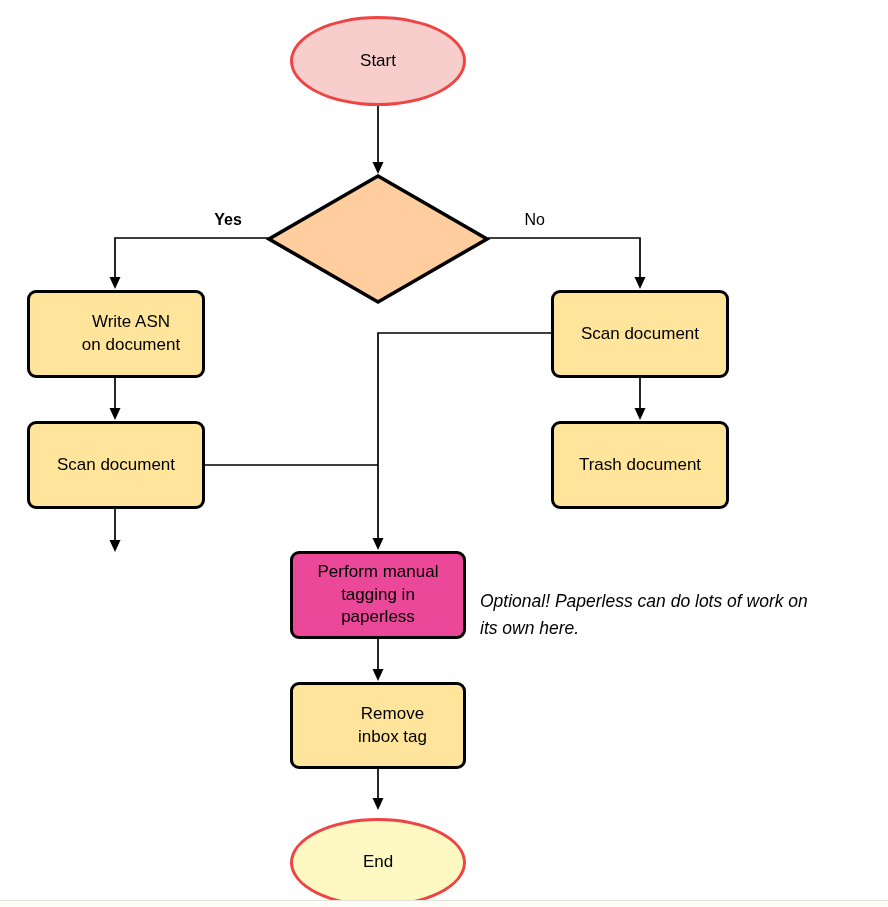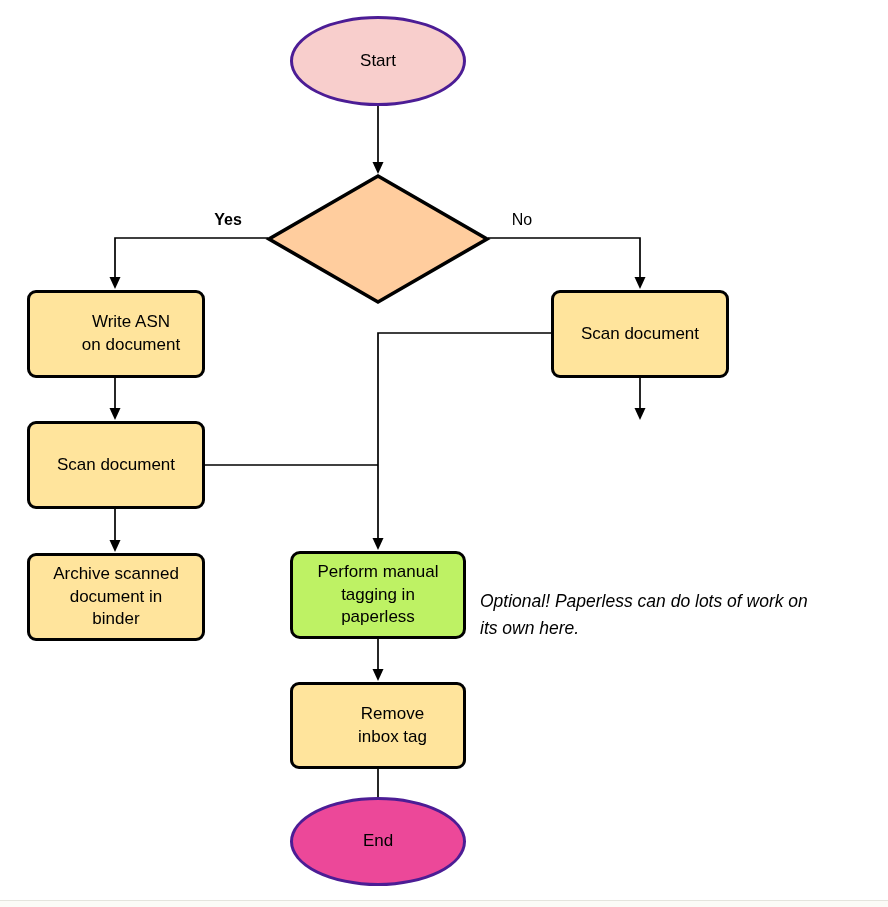--- a/index.html
+++ b/index.html
@@ -40,21 +40,21 @@
     white-space: pre-line;
     color: #000000;
     font-size: 17px;
     line-height: 1.33;
   }
   .process {
     border: 3px solid #000000;
     border-radius: 9px;
   }
   .terminator {
-    border: 3px solid #4c1d95;
+    border: 3px solid #ef4444;
     border-radius: 50%;
   }
   .diamond-label {
     background: transparent;
   }
   .edge-label {
     position: absolute;
     font-size: 16px;
     color: #000000;
     text-align: center;
@@ -116,41 +116,39 @@
     <path class="wire" d="M378,769 V798"></path>
     <path class="arrowhead" d="M378,810 L372.5,798 L383.5,798 Z"></path>
 
     <polygon class="diamond-shape" points="378,176 487,239 378,302 269,239" fill="#ffcd9e"></polygon>
   </svg>
 
   <div class="node terminator" style="left: 290px; top: 16px; width: 176px; height: 90px; background-color: rgb(248, 206, 204);">Start</div>
 
 
   <span class="edge-label" style="left:205px; top:211px; width:46px;font-weight:bold;">Yes</span>
-  <span class="edge-label" style="left:499px; top:211px; width:46px;">No</span>
+  <span class="edge-label" style="left:499px; top:211px; width:46px;text-align:right;">No</span>
 
   <div class="node process" style="left: 27px; top: 290px; width: 178px; height: 88px; background-color: rgb(255, 228, 156); padding-left: 30px;">Write ASN
 on document</div>
 
   <div class="node process" style="left: 27px; top: 421px; width: 178px; height: 88px; background-color: rgb(255, 228, 156);">Scan document</div>
 
-  <div class="node process" style="left: 27px; top: 553px; width: 178px; height: 88px; background-color: rgb(255, 228, 156);">Archive scanned
-document in
-binder</div>
 
   <div class="node process" style="left: 551px; top: 290px; width: 178px; height: 88px; background-color: rgb(255, 228, 156);">Scan document</div>
 
+  <div class="node process" style="left: 551px; top: 421px; width: 178px; height: 88px; background-color: rgb(255, 228, 156);">Trash document</div>
 
-  <div class="node process" style="left: 290px; top: 551px; width: 176px; height: 88px; background-color: #bef264; border-radius: 10px;">Perform manual
+  <div class="node process" style="left: 290px; top: 551px; width: 176px; height: 88px; background-color: #ec4899;">Perform manual
 tagging in
 paperless</div>
 
   <div class="node process" style="left: 290px; top: 682px; width: 176px; height: 87px; background-color: rgb(255, 228, 156); padding-left: 29px;">Remove
 inbox tag</div>
 
-  <div class="node terminator" style="left: 290px; top: 797px; width: 176px; height: 89px; background-color: #ec4899;">End</div>
+  <div class="node terminator" style="left: 290px; top: 818px; width: 176px; height: 89px; background-color: #fef9c3;">End</div>
 
   <div class="annotation">Optional! Paperless can do lots of work on
 its own here.</div>
 
   <div class="bottom-strip"></div>
 
 </div>
 
 </body></html>

